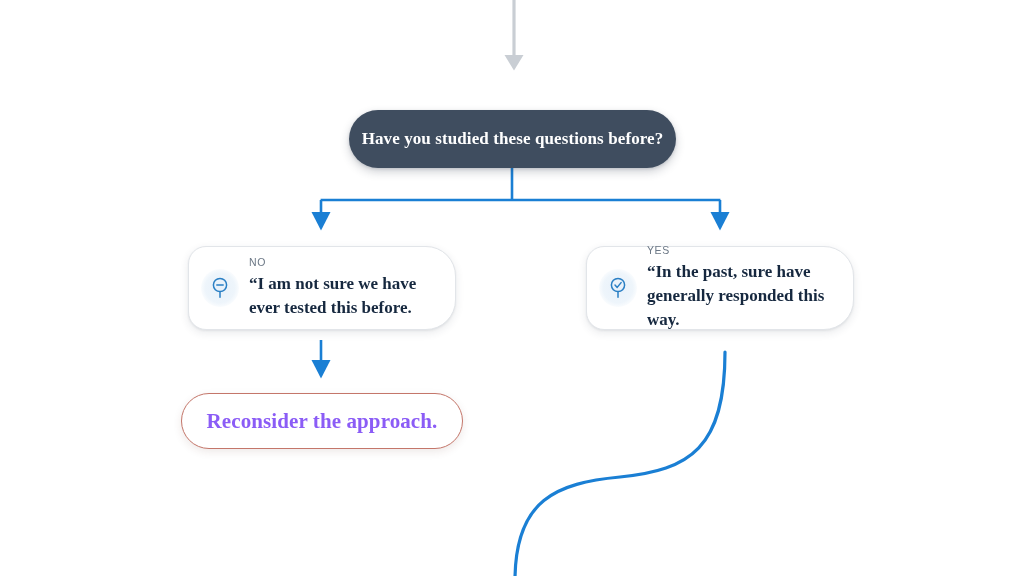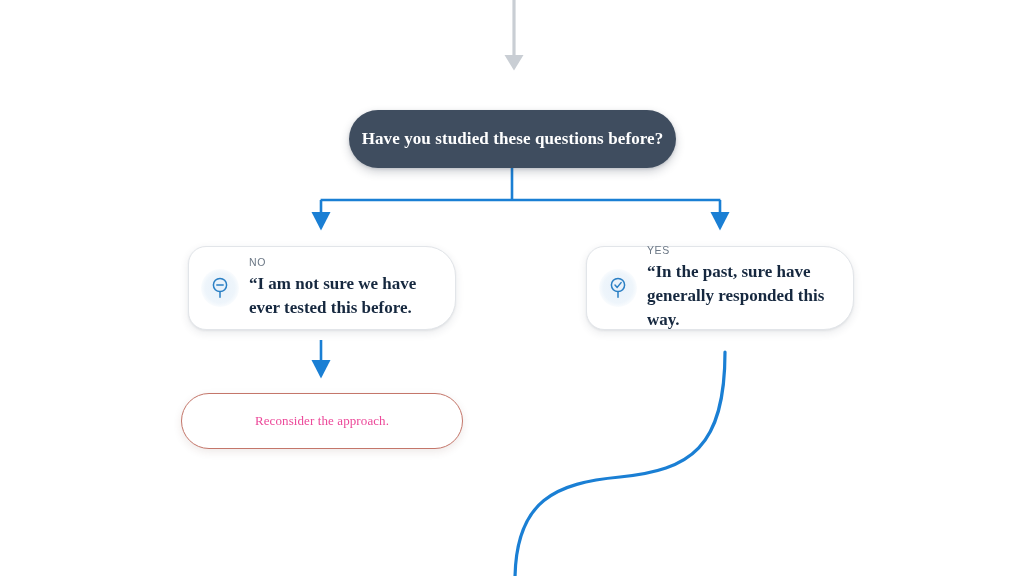--- a/index.html
+++ b/index.html
@@ -120,23 +120,23 @@
     border-radius: 28px;
     background: #ffffff;
     border: 1px solid #c4766a;
     box-shadow: 0 3px 8px rgba(90,40,30,0.10);
     display: flex;
     align-items: center;
     justify-content: center;
   }
   .outcome-pill .o-text {
     font-family: "Liberation Serif", serif;
-    font-weight: normal;
-    font-size: 13px;
-    color: #ec4899;
+    font-weight: bold;
+    font-size: 21px;
+    color: #8b5cf6;
     letter-spacing: 0.1px;
     white-space: nowrap;
   }
 </style>
 </head>
 <body>
 
 <div id="canvas">
 
   <svg id="connectors" viewBox="0 0 1024 576" width="1024" height="576" xmlns="http://www.w3.org/2000/svg">

